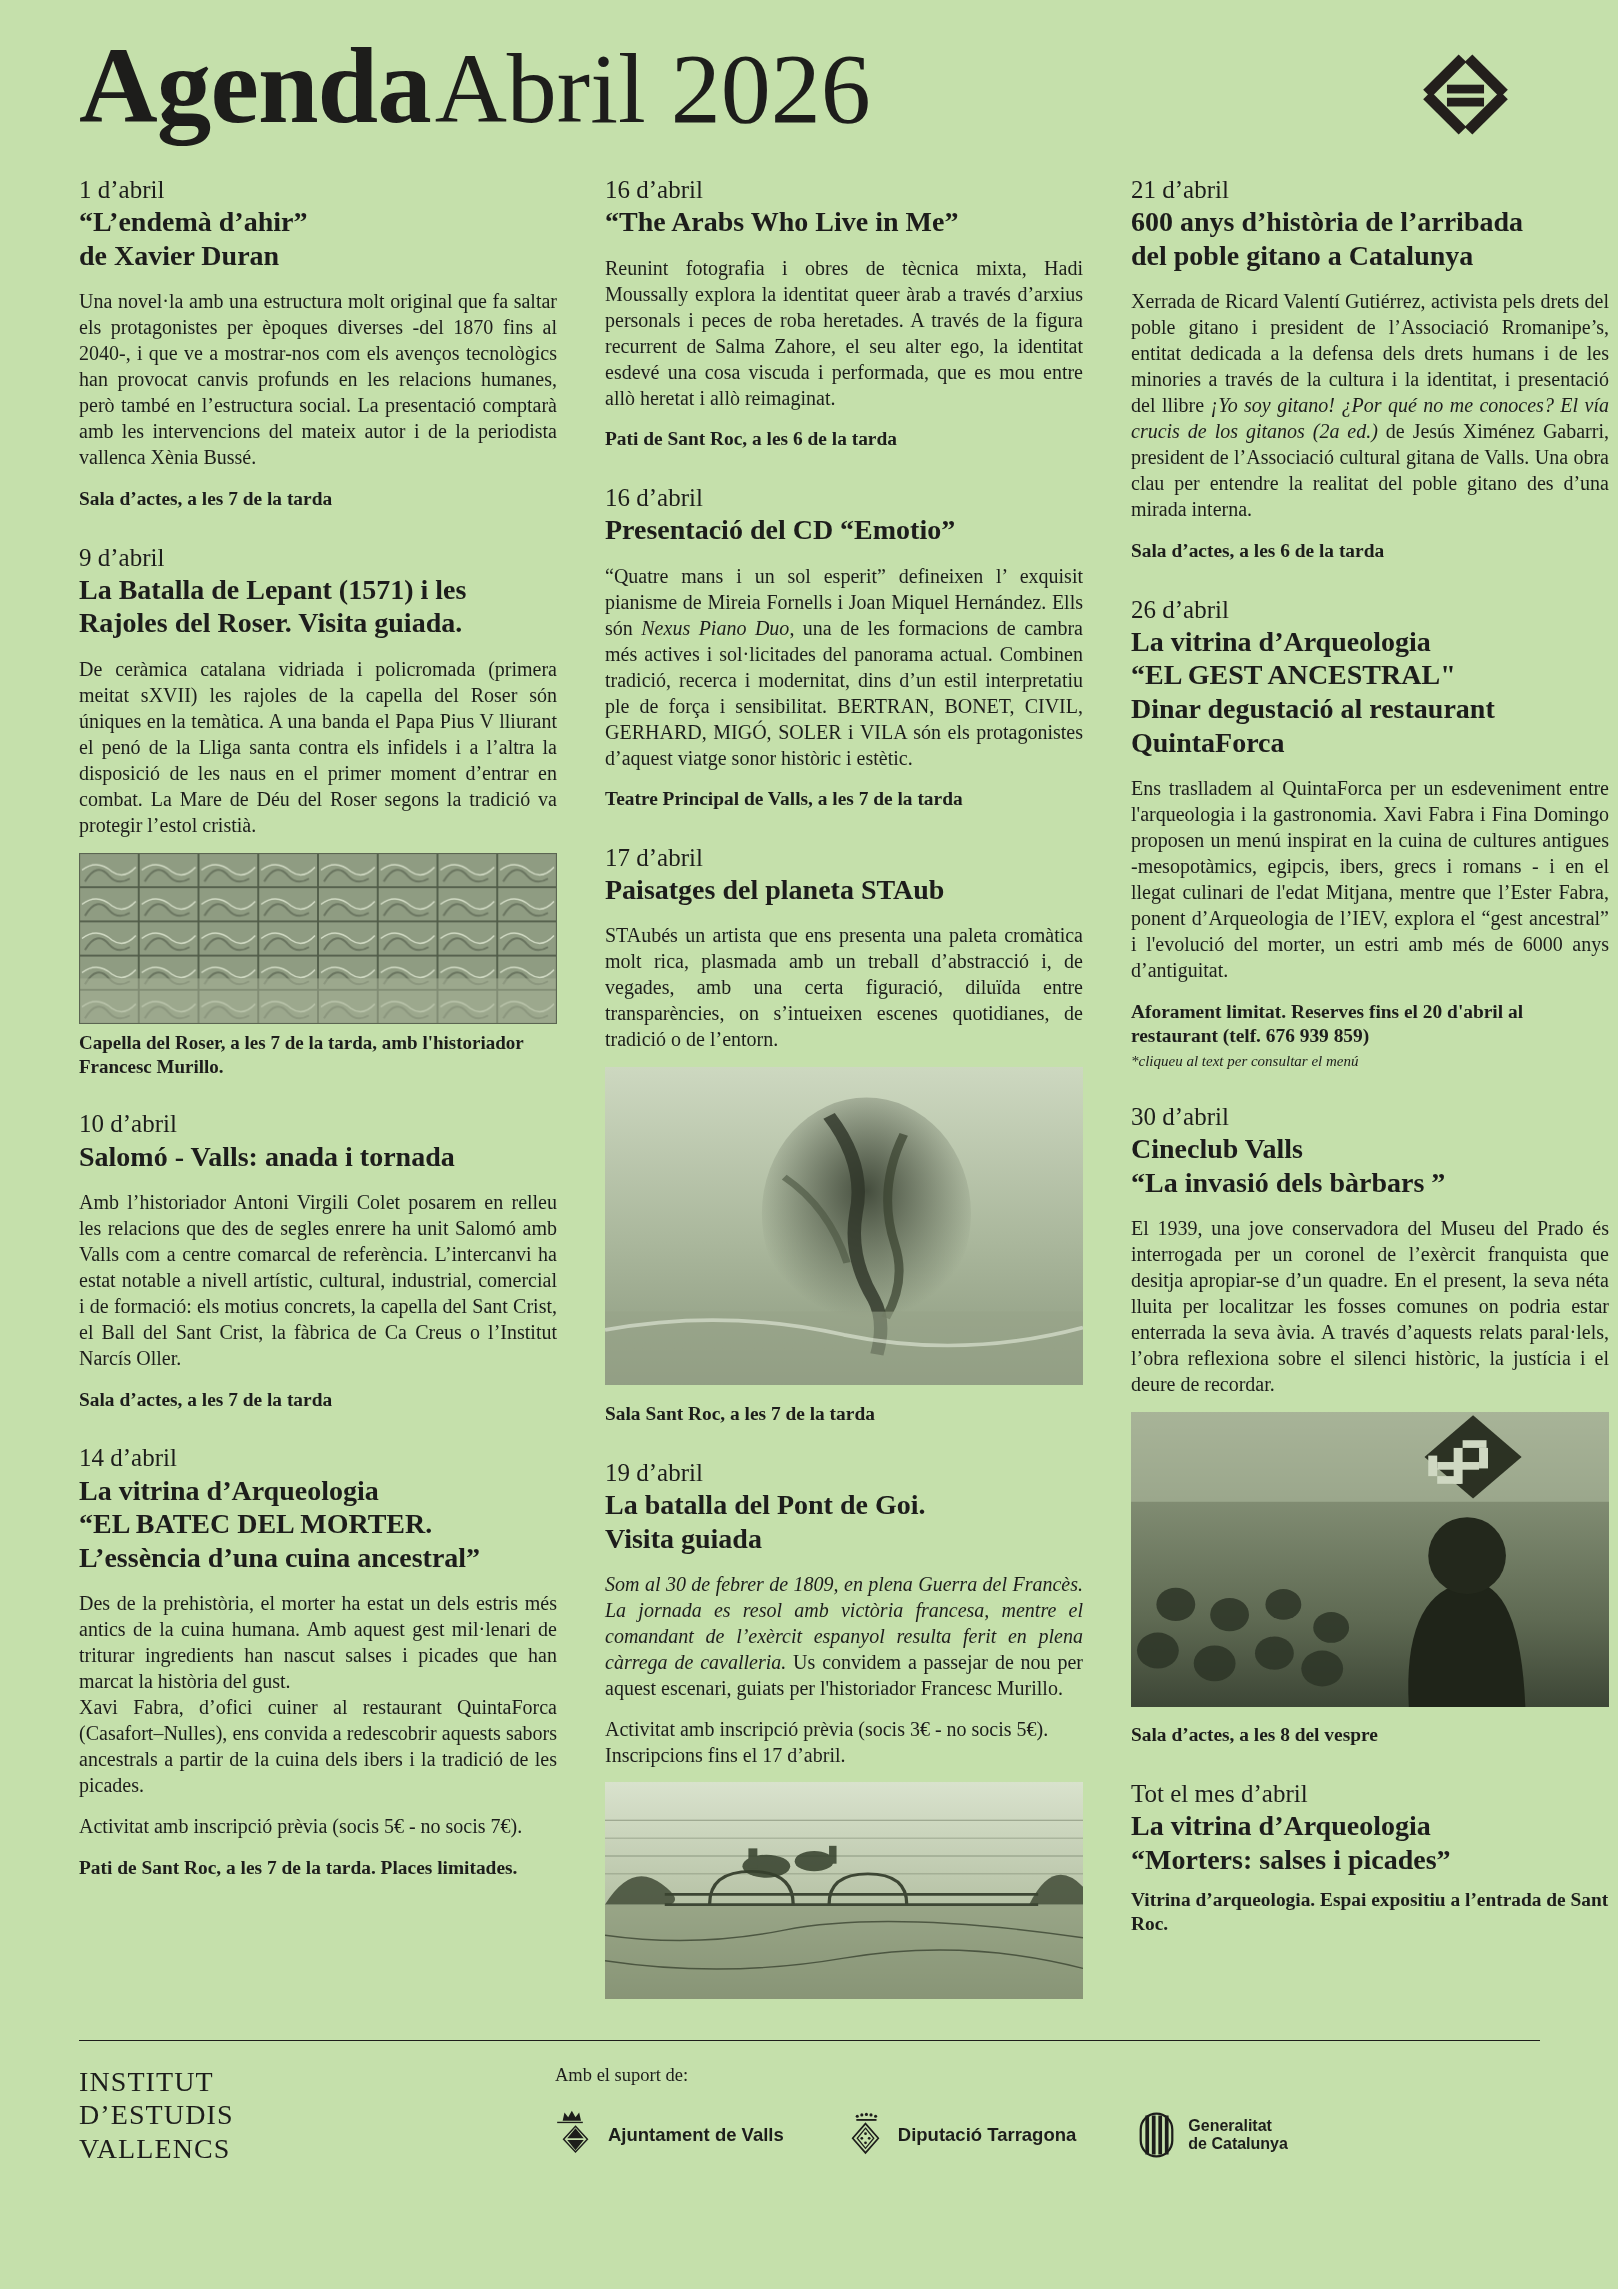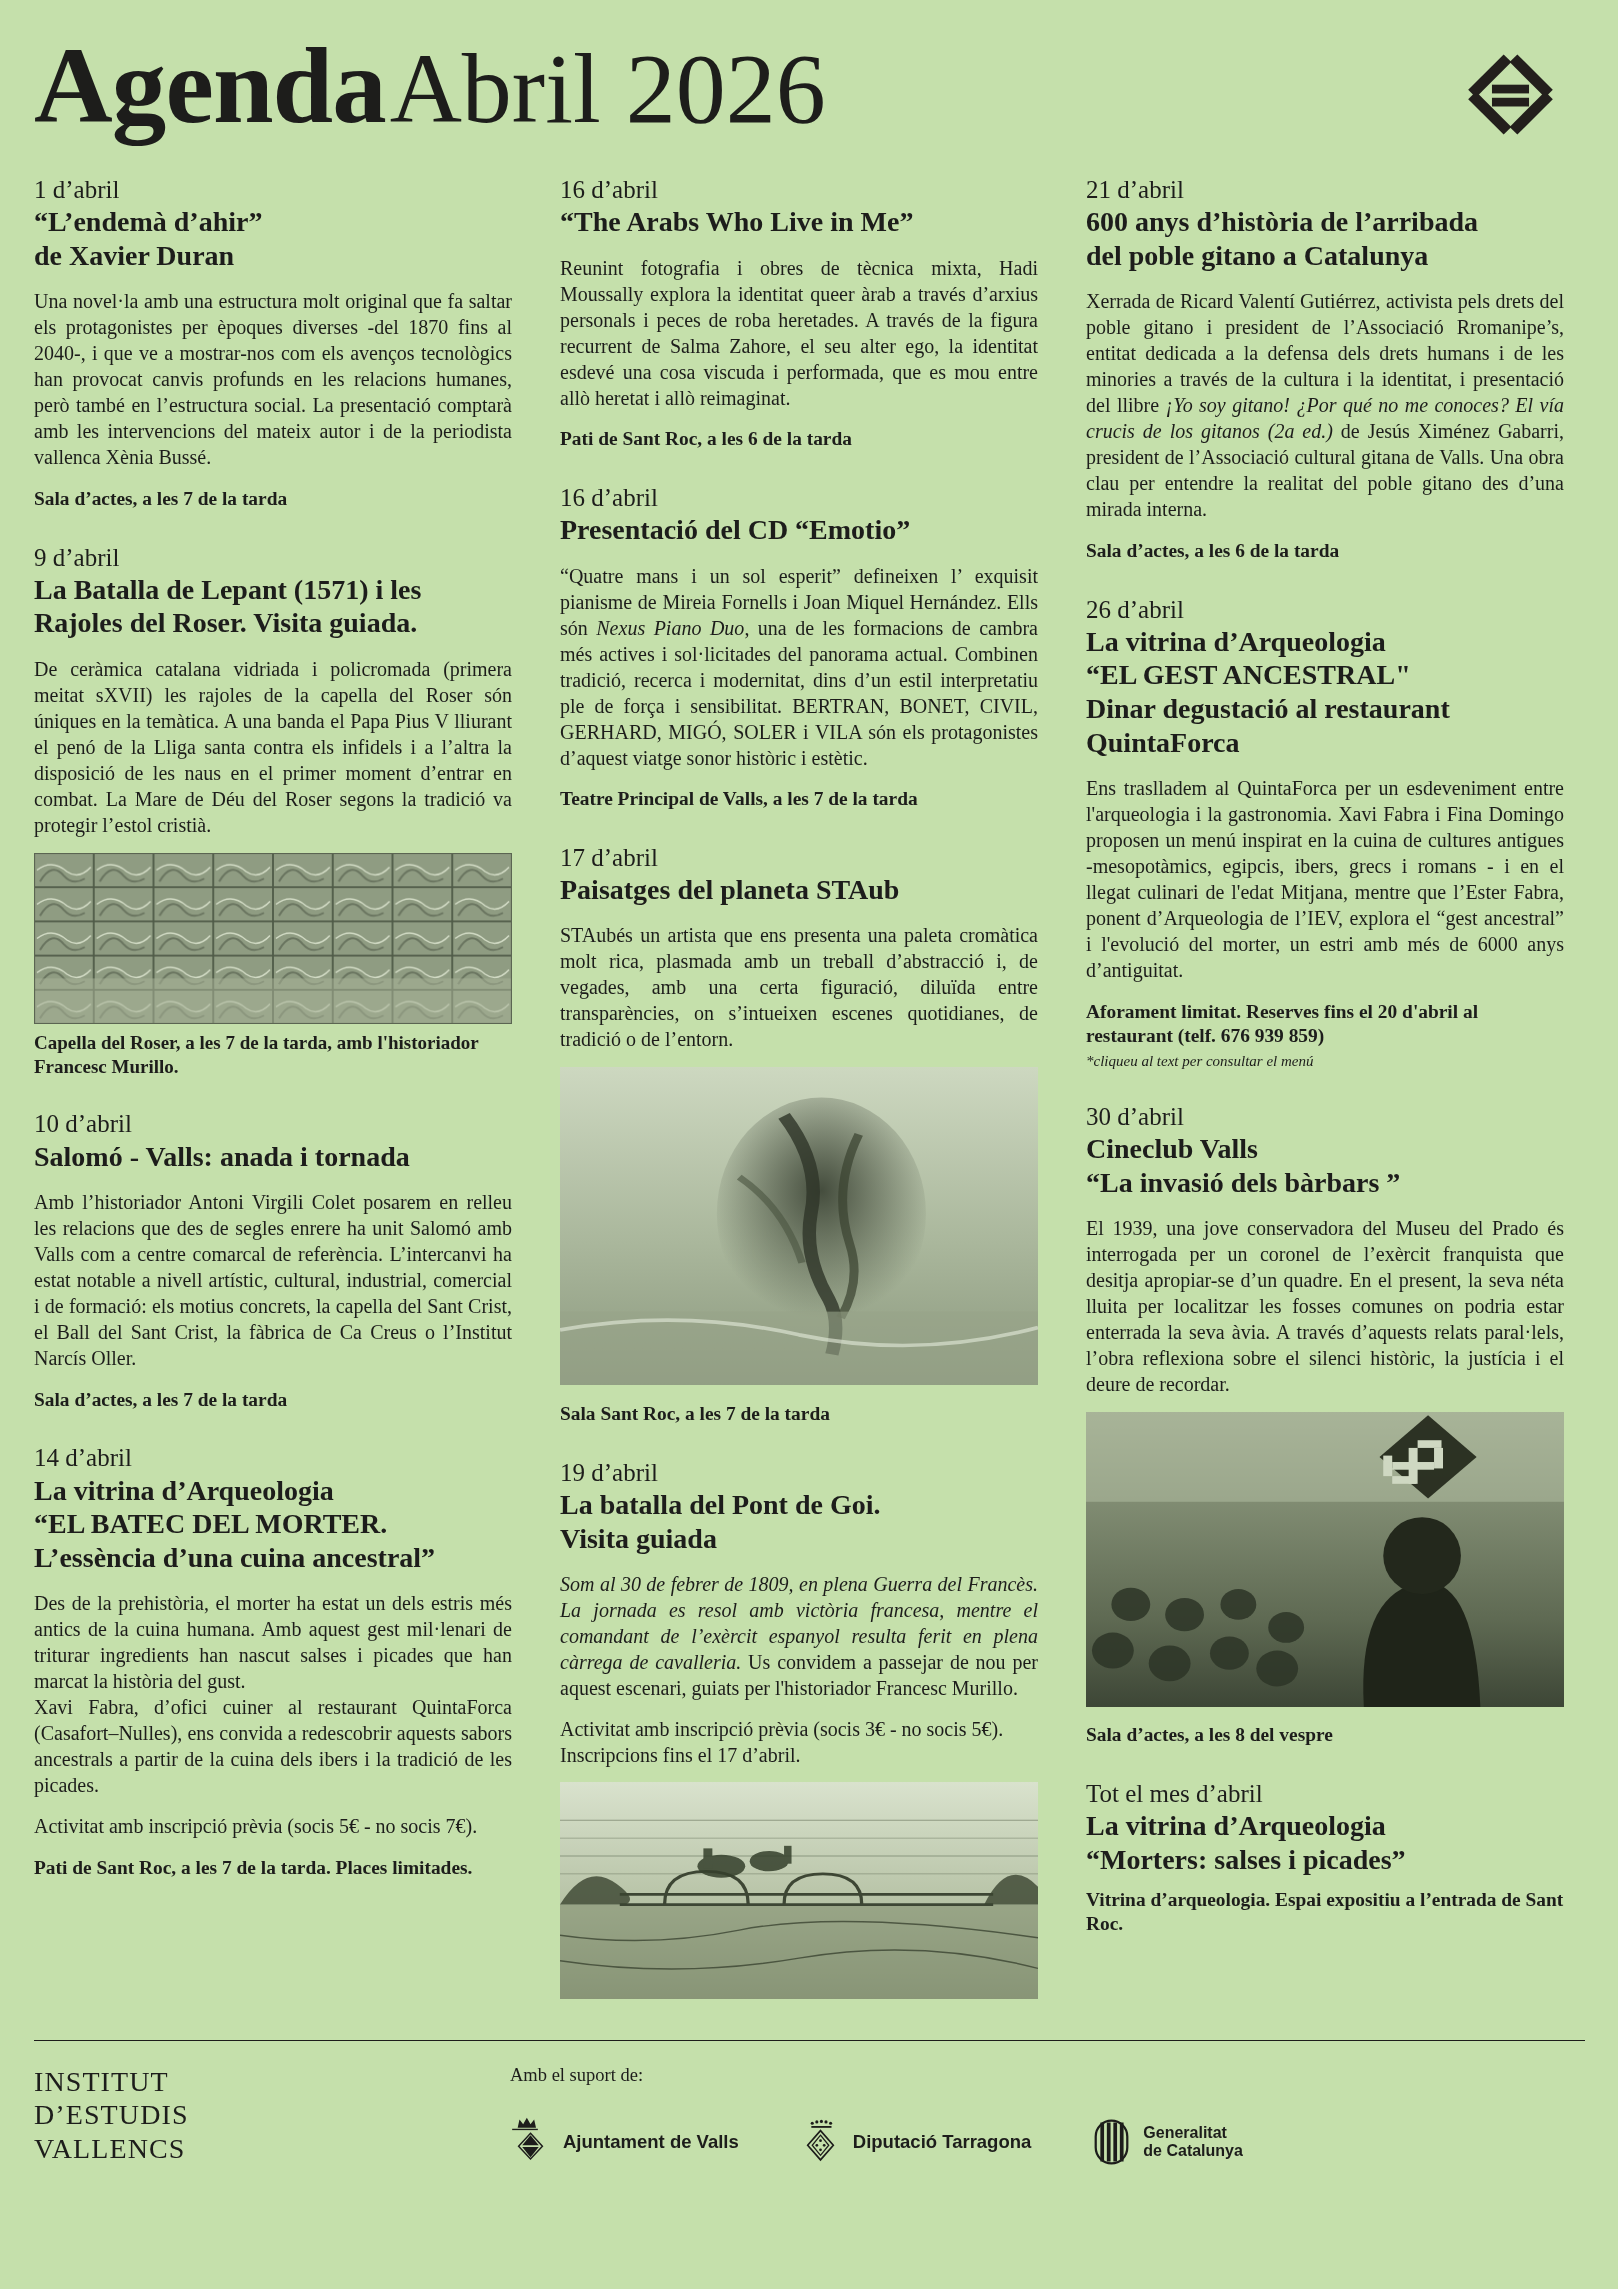--- a/index.html
+++ b/index.html
@@ -3,21 +3,21 @@
 <meta charset="utf-8">
 <style>
   html,body{margin:0;padding:0;}
   body{
     width:1619px;height:2290px;
     background:#c5e0ab;
     font-family:"Liberation Serif", serif;
     color:#1d1d1b;
     overflow:hidden;
   }
-  .poster{position:relative;width:1619px;height:2185px;box-sizing:border-box;padding:0 34px;}
+  .poster{position:relative;width:1619px;height:2185px;box-sizing:border-box;padding:0 79px;}
 
   
   .masthead{display:flex;align-items:flex-start;justify-content:space-between;padding-top:31px;height:175px;box-sizing:border-box;}
   .title-wrap{line-height:1;}
   .title-main{font-size:109px;font-weight:bold;letter-spacing:-0.9px;}
   .title-rest{font-size:100px;font-weight:normal;letter-spacing:0px;}
   .logo-iev{width:109px;height:109px;margin-top:9.2px;margin-right:20px;flex:0 0 auto;}
 
   
   .columns{display:flex;gap:48px;align-items:flex-start;}
@@ -34,21 +34,21 @@
   .ev-note{font-size:15px;line-height:1.27;font-style:italic;margin-top:2.8px;}
   .caption{font-size:19px;line-height:1.25;font-weight:bold;margin-top:7.4px;}
 
   .photo{width:100%;background:#9fae8e;margin-top:14.8px;display:block;}
 
   
   .rule{border:0;border-top:1.4px solid #1d1d1b;margin:9.2px 0 0 0;}
   .footer{display:flex;align-items:flex-start;padding-top:24px;}
   .iev-name{font-size:28px;line-height:1.2;letter-spacing:1.1px;flex:0 0 434px;}
   .support{flex:1;padding-left:42px;}
-  .support-label{font-size:18.5px;margin-bottom:29px;}
+  .support-label{font-size:18.5px;margin-bottom:22px;}
   .sponsors{display:flex;align-items:center;gap:61px;}
   .sponsor{display:flex;align-items:center;gap:12px;}
   .sponsor-name{font-family:"Liberation Sans",sans-serif;font-size:18.5px;font-weight:bold;line-height:1.12;white-space:pre-line;}
   .sponsor-name.small{font-size:16px;}
 </style>
 </head>
 <body>
 
 <div class="poster">
 

